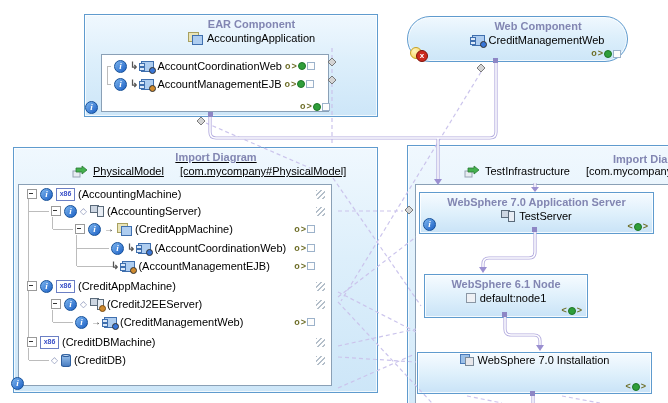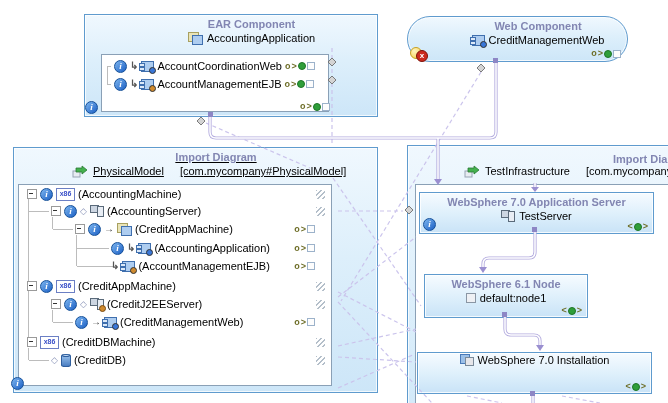--- a/index.html
+++ b/index.html
@@ -208,21 +208,21 @@
         </div>
         <div class="trow" style="top: 55px; padding-left: 88px;">
 
     <span class="ic ic-info">i</span>
     <span class="pre pre-hook">↳</span>
     <span class="ic ic-comp">
             <span class="tab t1"></span>
             <span class="tab t2"></span>
             <span class="ball ball-web"></span>
           </span>
-    <span class="tlabel">(AccountingApplication)</span>
+    <span class="tlabel">(AccountCoordinationWeb)</span>
   <span class="mk mk-right">
             <span class="mk-o">o</span>
             <span class="mk-gt">&gt;</span>
             <span class="mk-sq"></span>
           </span>
         </div>
         <div class="trow" style="top: 73px; padding-left: 88px;">
 
     <span class="pre pre-hook">↳</span>
     <span class="ic ic-comp">

